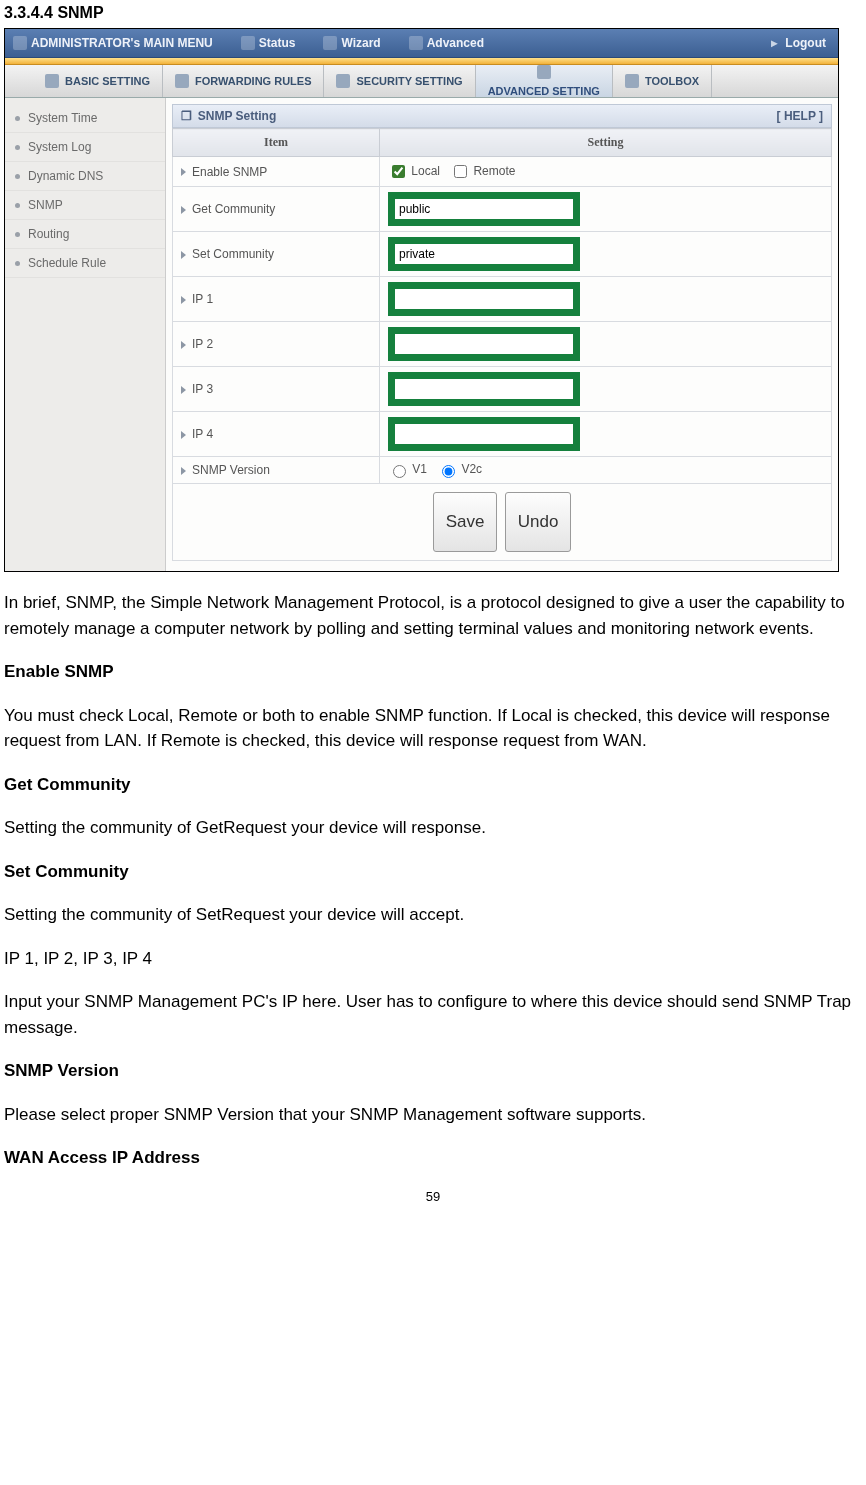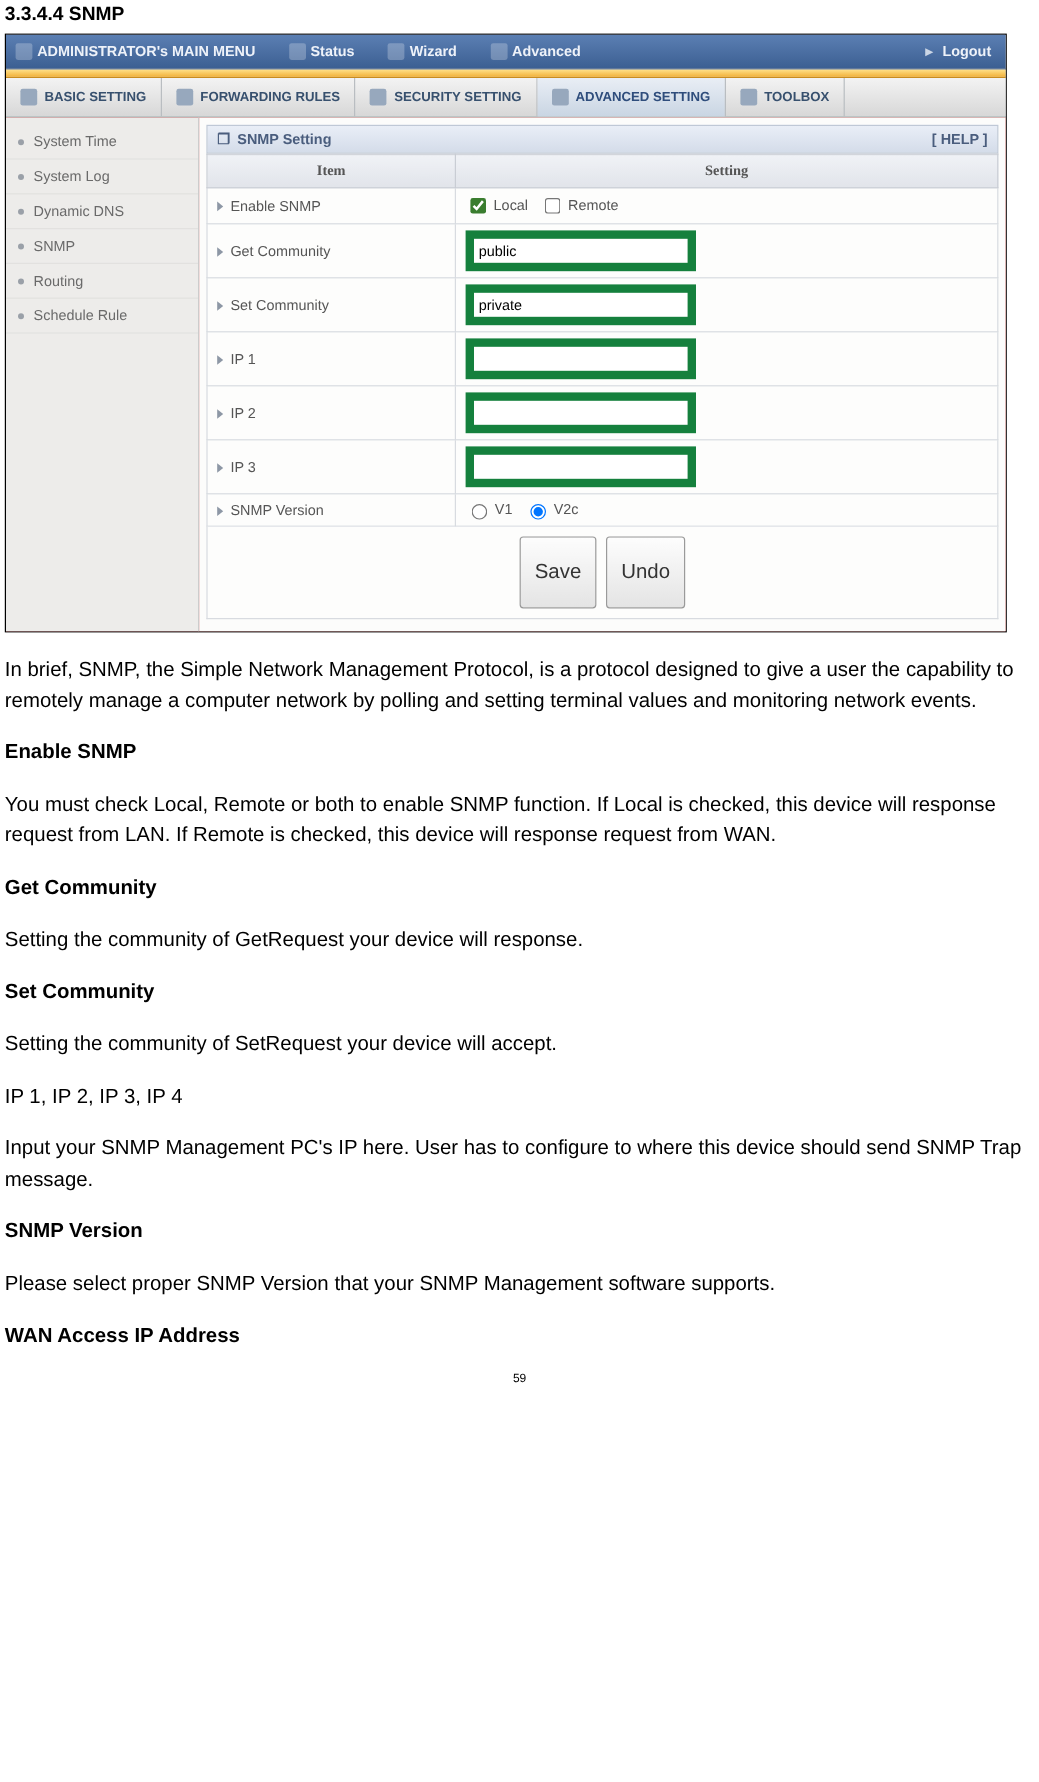--- a/index.html
+++ b/index.html
@@ -57,35 +57,37 @@
   .stripe {
     height: 6px;
     background: linear-gradient(#ffe08a, #f2b23a);
     border-bottom: 1px solid #c98c1f;
   }
   .tabbar {
     background: linear-gradient(#f3f3f3, #d7d7d7);
     display: flex;
     height: 32px;
     border-bottom: 1px solid #9aa;
+    padding-left: 28px;
   }
   .tab {
     display:flex;
     align-items:center;
     gap:6px;
     padding: 0 12px;
     border-right: 1px solid #b9bdc1;
     color:#37506e;
     font-weight:bold;
     font-size:11px;
     white-space:nowrap;
   }
   .tab.active {
     background: linear-gradient(#e9eef5,#c9d5e3);
     color:#2f4d7c;
+    flex-direction:column;
   }
   .main-row { display:flex; background:#b91c1c; }
   .sidebar {
     width: 160px;
     background:#edecea;
     border-right:1px solid #ccc;
     padding-top:6px;
     min-height: 400px;
   }
   .side-item {
@@ -157,21 +159,21 @@
     border-radius:3px;
     padding:19px 12px;
     font-size:17px;
     color:#333;
     margin:0 2px;
   }
   
   .body-text { font-size:17px; line-height:1.5; }
   .body-text p { margin: 18px 0; }
   .bold { font-weight:bold; }
-  .pagenum { text-align:center; font-size:10px; margin-top:12px;}
+  .pagenum { text-align:center; font-size:13px; margin-top:12px;}
 </style>
 </head>
 <body>
 <div class="page">
 
 <div class="section-heading">3.3.4.4 SNMP</div>
 
 <div class="app-shot">
   <div class="topbar">
     <div class="menu-item">
@@ -276,20 +278,24 @@
         <tr>
           <td class="label"><span class="tri"></span><span>IP 1</span></td>
           <td><input class="txt" style=""></td>
         </tr>
         <tr>
           <td class="label"><span class="tri"></span><span>IP 2</span></td>
           <td><input class="txt" style=""></td>
         </tr>
         <tr>
           <td class="label"><span class="tri"></span><span>IP 3</span></td>
+          <td><input class="txt" style=""></td>
+        </tr>
+        <tr>
+          <td class="label"><span class="tri"></span><span>IP 4</span></td>
           <td><input class="txt" style=""></td>
         </tr>
         <tr>
           <td class="label"><span class="tri"></span><span>SNMP Version</span></td>
           <td>
             <input type="radio" class="rad" name="ver" style=""> <span>V1</span>
             &nbsp;
             <input type="radio" class="rad" name="ver" checked="" style=""> <span>V2c</span>
           </td>
         </tr>

